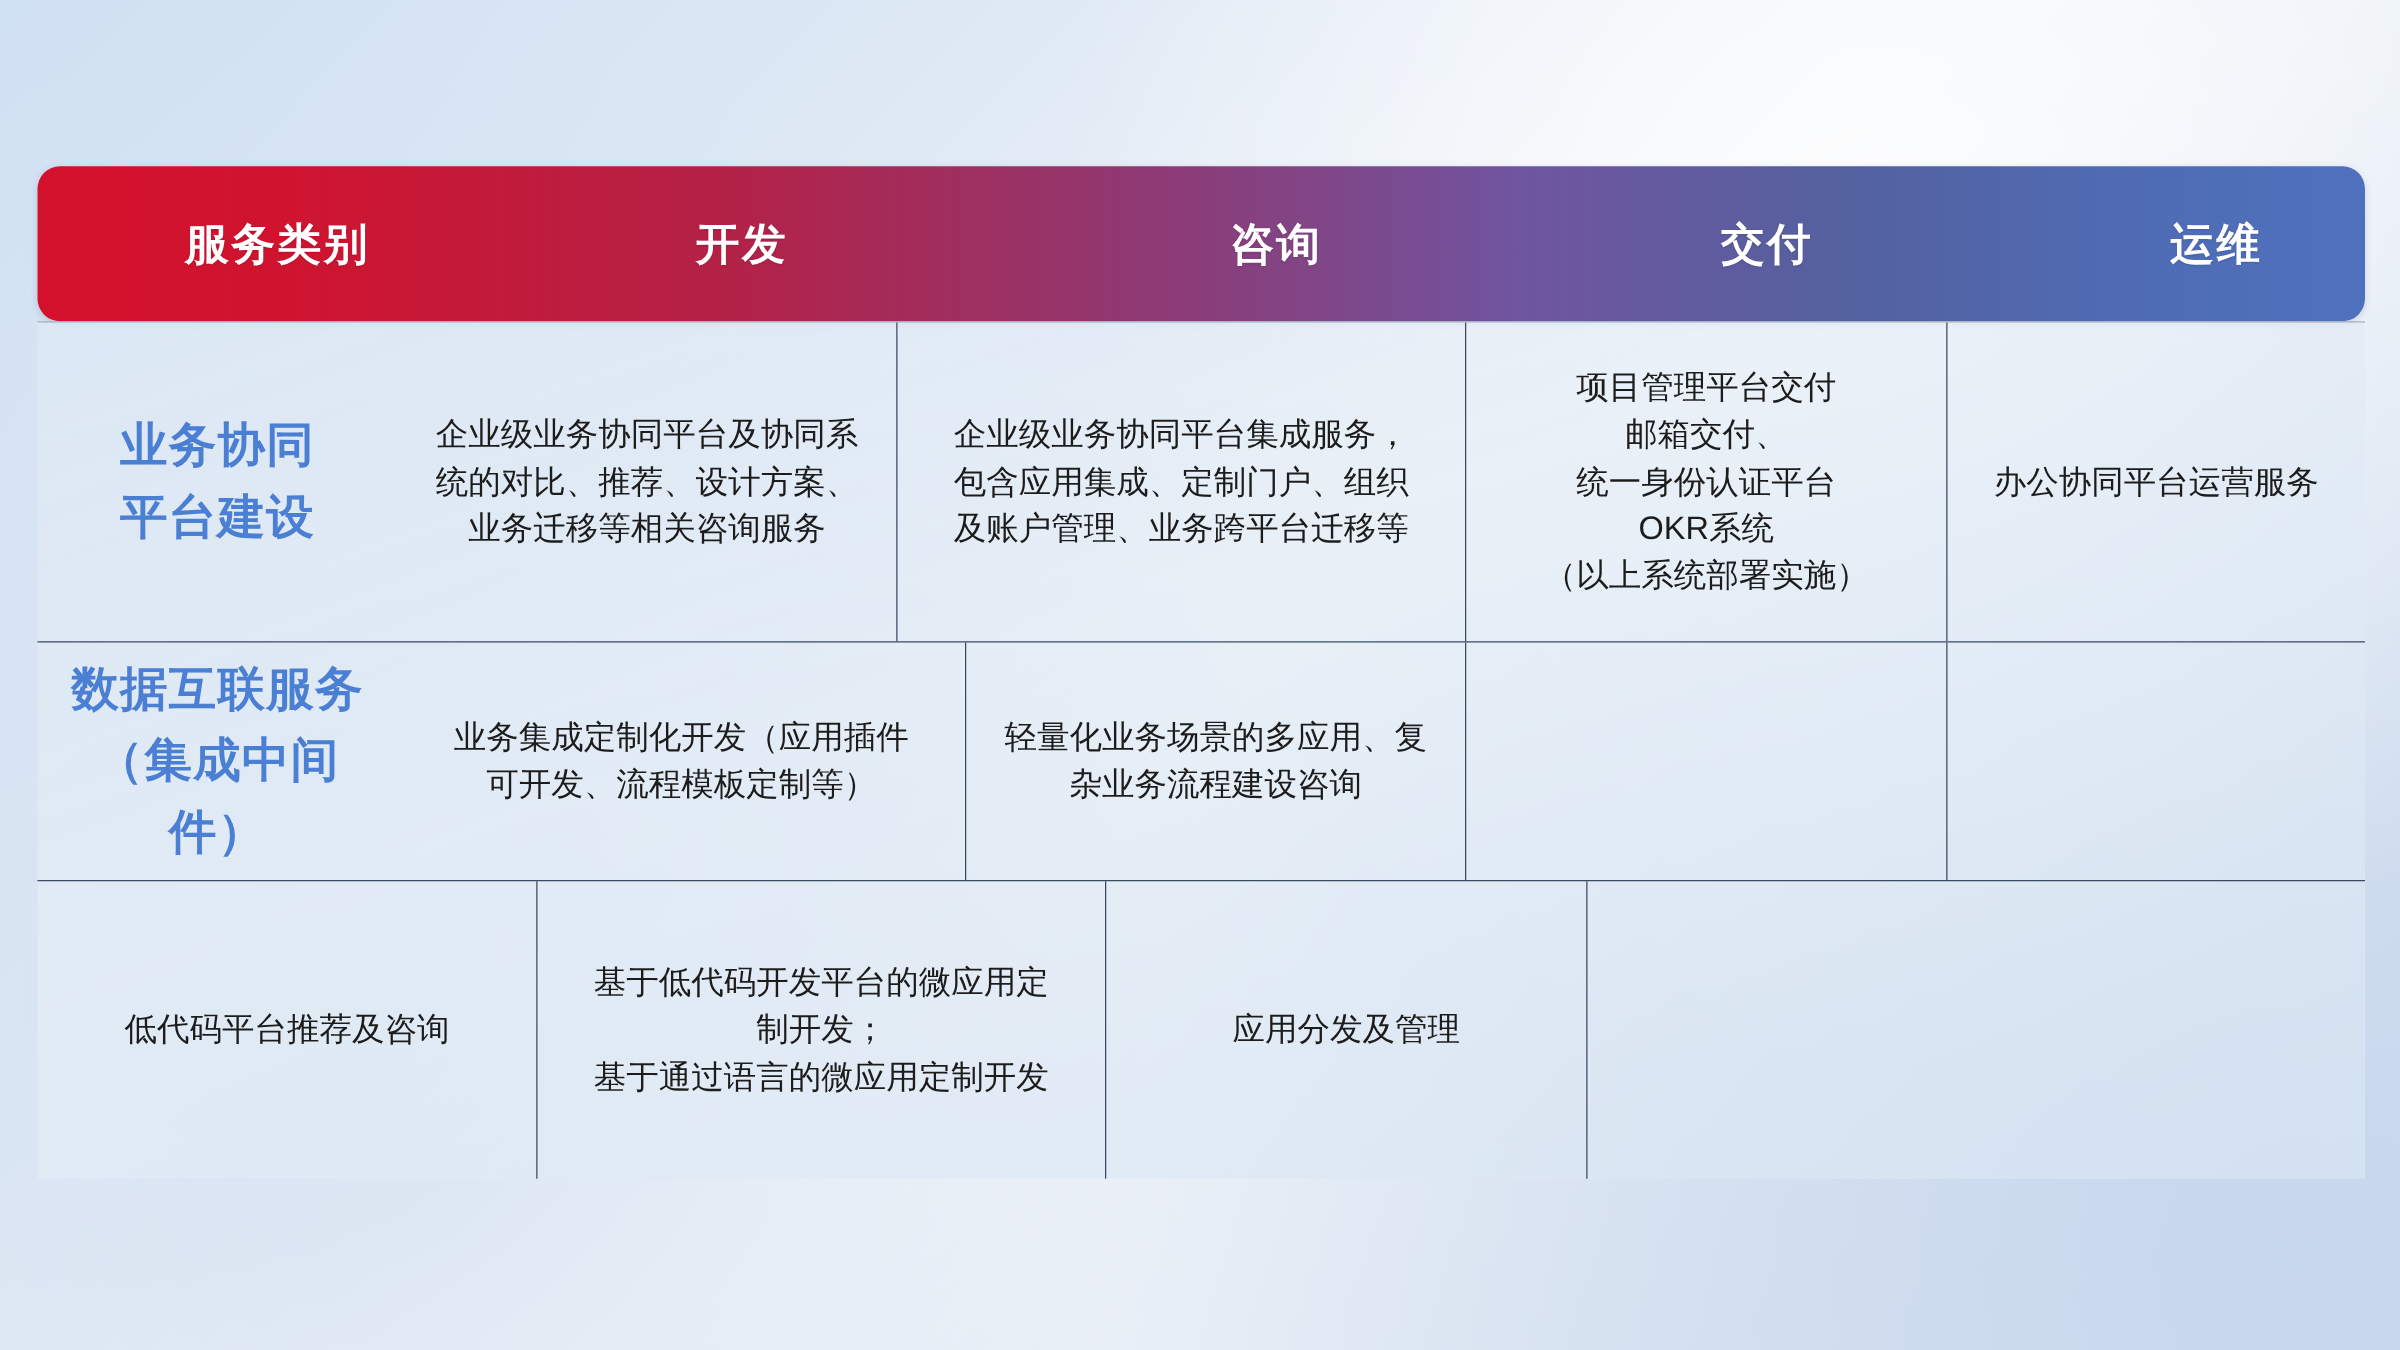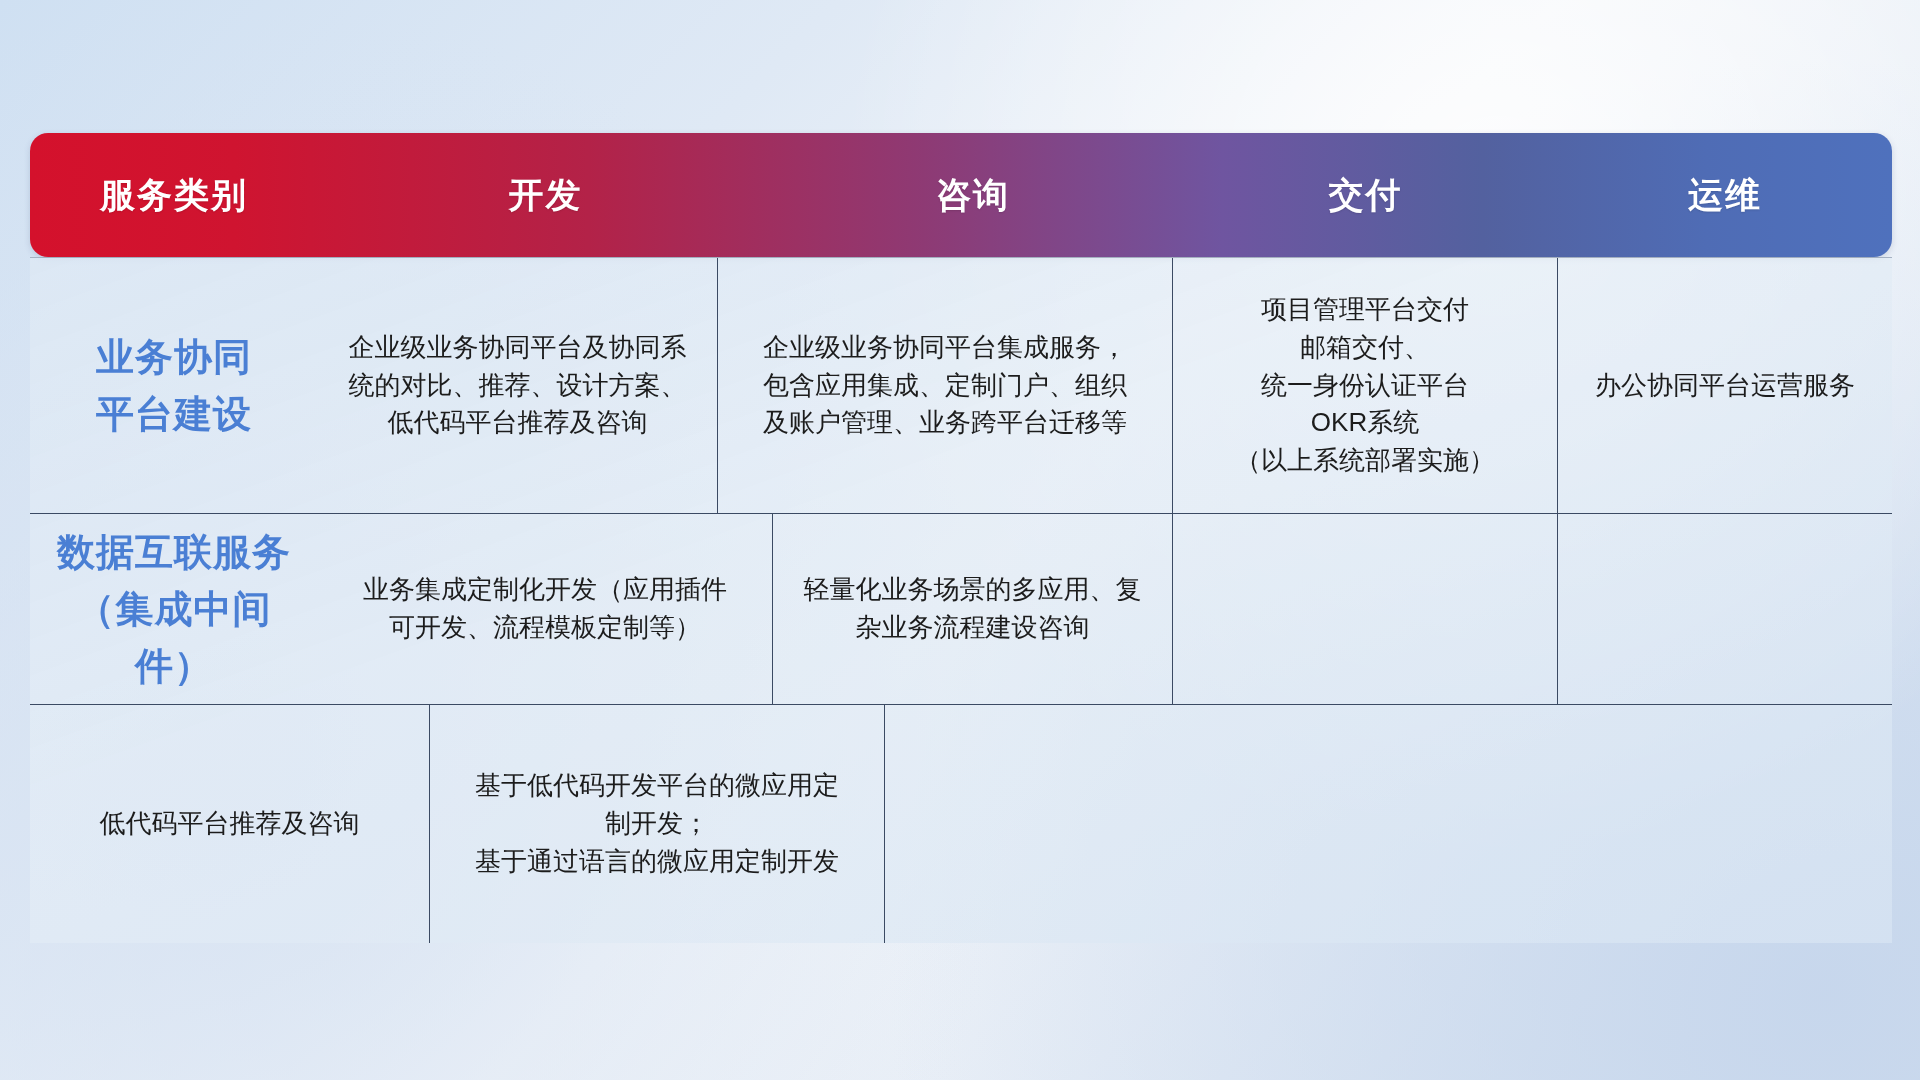--- a/index.html
+++ b/index.html
@@ -53,21 +53,21 @@
     align-items: center;
     justify-content: center;
     color: #ffffff;
     font-size: 35px;
     font-weight: bold;
     letter-spacing: 2px;
     text-shadow: 0 1px 2px rgba(0,0,0,0.12);
   }
 
   
-  .c0 { width: 288px; flex: none; }
+  .c0 { width: 288px; flex: none; padding-left: 48px; }
   .c1 { width: 400px; flex: none; }
   .c2 { width: 455px; flex: none; }
   .c3 { width: 385px; flex: none; }
   .c4 { width: 334px; flex: none; }
 
   
   .tbody {
     margin-top: 0;
     background: linear-gradient(160deg, rgba(222,233,245,0.78) 0%, rgba(228,237,246,0.72) 40%, rgba(216,229,243,0.72) 100%);
   }
@@ -126,21 +126,21 @@
     <div class="tbody">
 
       <div class="row row-1">
         <div class="cell c0">
           <span class="cat txt">业务协同
 平台建设</span>
         </div>
         <div class="cell c1">
           <span class="txt">企业级业务协同平台及协同系
 统的对比、推荐、设计方案、
-低代码平台推荐及咨询</span>
+业务迁移等相关咨询服务</span>
         </div>
         <div class="cell c2">
           <span class="txt">企业级业务协同平台集成服务，
 包含应用集成、定制门户、组织
 及账户管理、业务跨平台迁移等</span>
         </div>
         <div class="cell c3">
           <span class="txt">项目管理平台交付
 邮箱交付、
 统一身份认证平台
@@ -175,20 +175,23 @@
 
       <div class="row row-3">
         <div class="cell c1">
           <span class="txt">低代码平台推荐及咨询</span>
         </div>
         <div class="cell c2">
           <span class="txt">基于低代码开发平台的微应用定
 制开发；
 基于通过语言的微应用定制开发</span>
         </div>
+        <div class="cell c3">
+          <span class="txt">应用分发及管理</span>
+        </div>
         <div class="cell c4">
           <span class="txt"></span>
         </div>
       </div>
 
     </div>
   </div>
 </div>
 
 </body></html>

